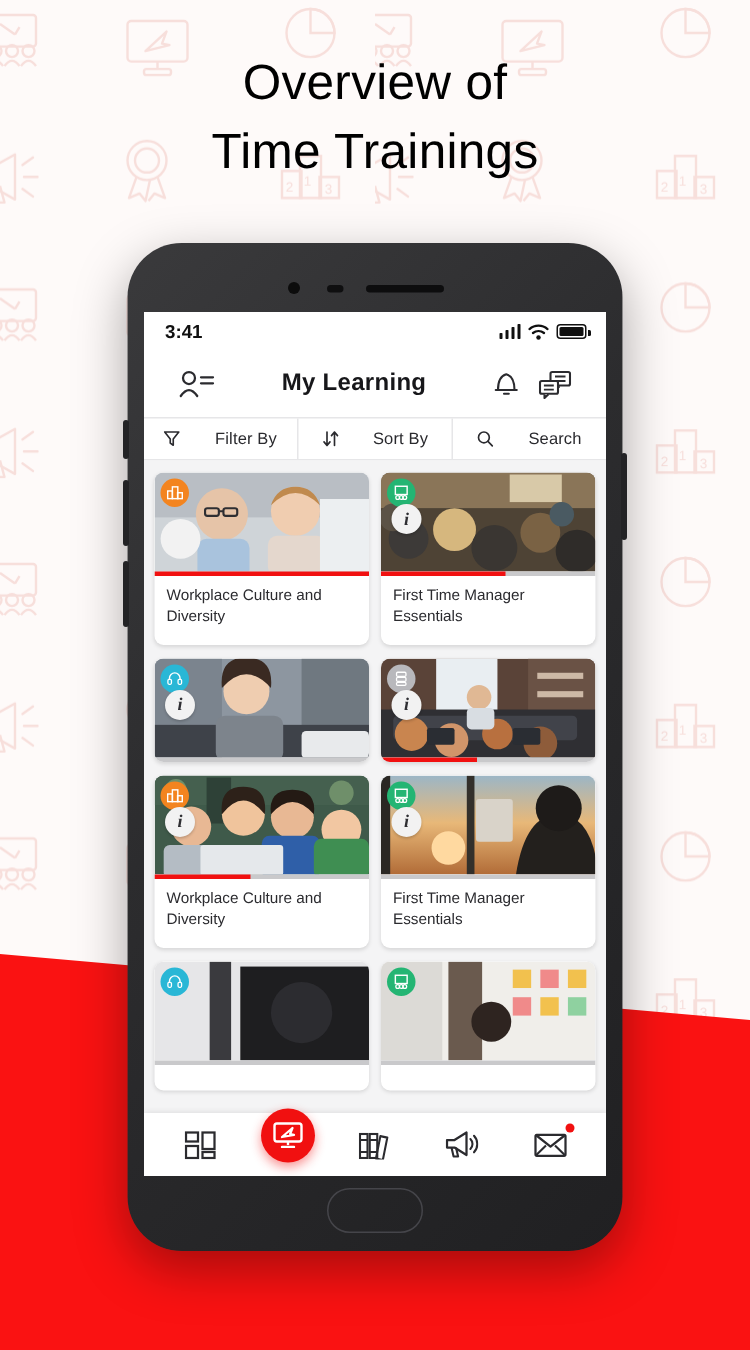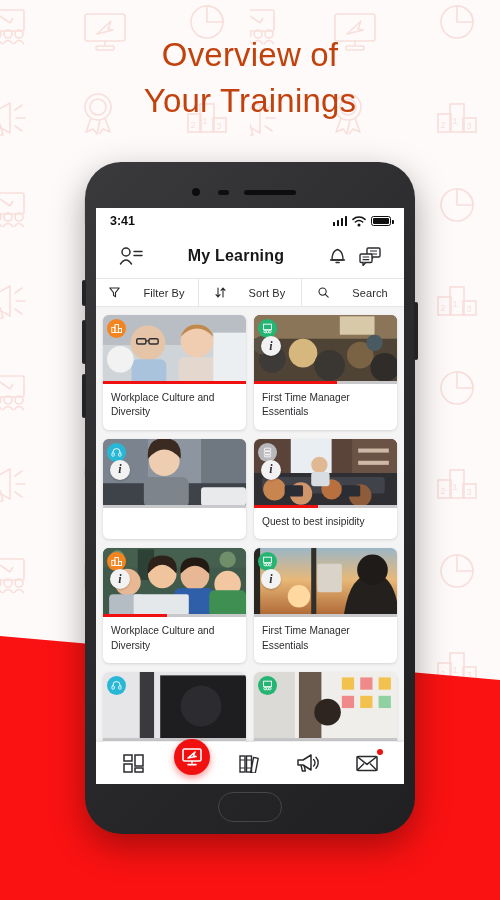--- a/index.html
+++ b/index.html
@@ -25,21 +25,21 @@
     left:0; right:0; top:600px; bottom:0;
     z-index:1;
     background:#fa1212;
     clip-path:polygon(0 36px, 100% 80px, 100% 100%, 0 100%);
   }
 
   
   #headline{
     position:absolute; top:32px; left:0; right:0;
     z-index:3; text-align:center;
-    color:#c2410c;
+    color:#000000;
     font-size:33px;
     line-height:1.38;
     font-weight:400;
     letter-spacing:.2px;
   }
   #headline .ln{ display:block; }
 
   
   #phone{
     position:absolute;
@@ -243,21 +243,21 @@
     </defs>
     <rect width="500" height="900" fill="#fefaf9"></rect>
     <rect width="500" height="900" fill="url(#patA)"></rect>
   </svg>
 </div>
 
 <div id="red-band"></div>
 
 <div id="headline">
   <span class="ln">Overview of</span>
-  <span class="ln">Your Trainings</span>
+  <span class="ln">Time Trainings</span>
 </div>
 
 <div id="phone">
   <div class="side-btn sb1"></div>
   <div class="side-btn sb2"></div>
   <div class="side-btn sb3"></div>
   <div class="side-btn sb4"></div>
   <div id="cam-dot"></div>
   <div id="sensor"></div>
   <div id="speaker"></div>
@@ -448,21 +448,20 @@
                 <rect x="3" y="1.5" width="8" height="3.5" rx="1" fill="none" stroke="#fff" stroke-width="1.1"></rect>
                 <rect x="3" y="5.8" width="8" height="3.4" rx="1" fill="none" stroke="#fff" stroke-width="1.1"></rect>
                 <rect x="3" y="10" width="8" height="2.6" rx="1" fill="none" stroke="#fff" stroke-width="1.1"></rect>
               </svg>
             </span>
             <span class="info-btn">i</span>
           </div>
           <div class="progress">
               <i style="width:45%"></i>
             </div>
-          <div class="card-title">Quest to best insipidity</div>
         </div>
       </div>
 
       <div class="card-row">
         <div class="card">
           <div class="thumb">
             <svg viewBox="0 0 140 66" preserveAspectRatio="xMidYMid slice">
               <rect width="140" height="66" fill="#3f5a4a"></rect>
               <rect x="0" y="0" width="140" height="20" fill="#45604f"></rect>
               <circle cx="14" cy="10" r="7" fill="#6f8f6a"></circle>

